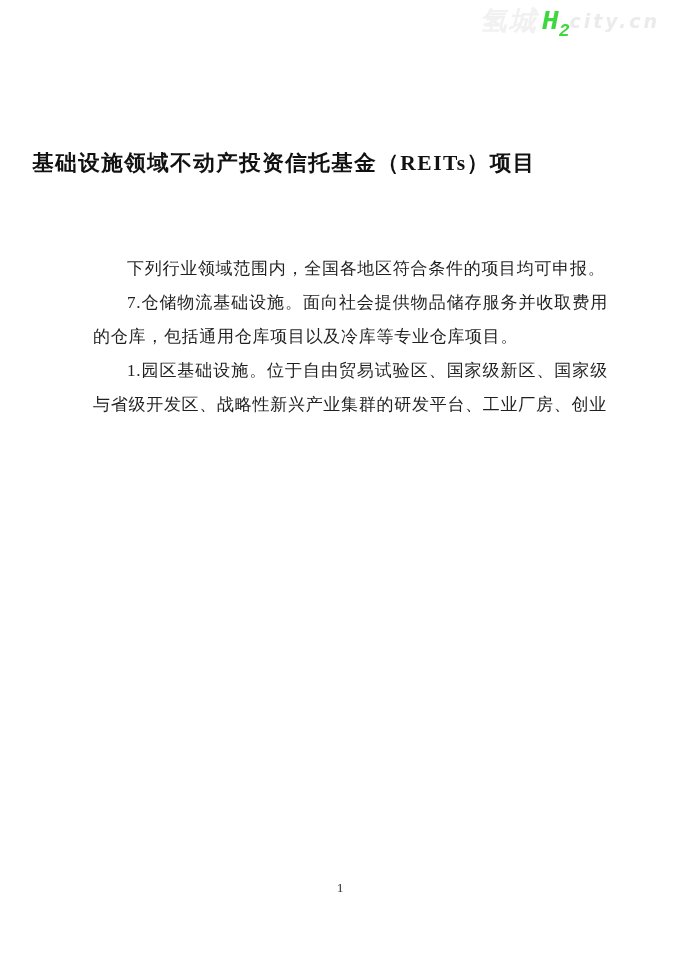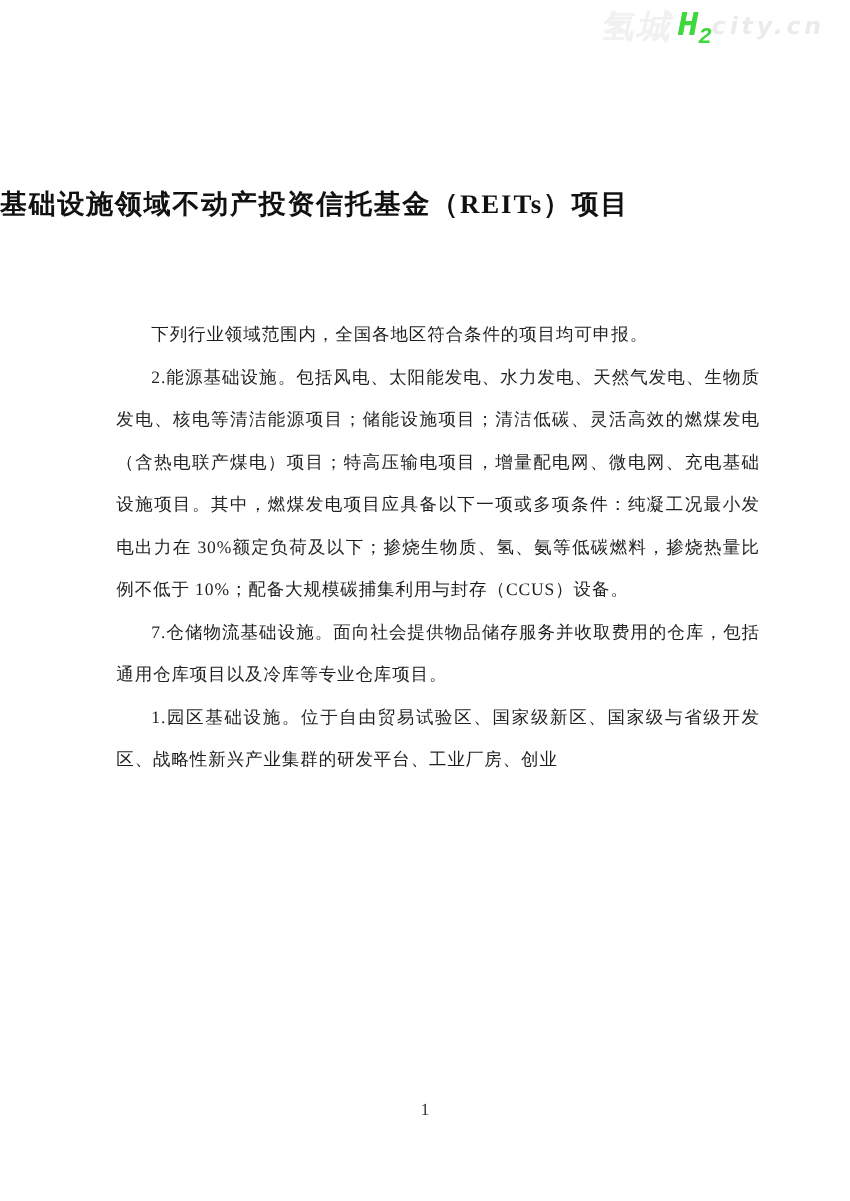--- a/index.html
+++ b/index.html
@@ -54,35 +54,36 @@
     vertical-align: middle;
   }
 
   
   .title {
     position: absolute;
     top: 143px;
     left: 0;
     width: 568px;
     margin: 0;
+    text-align: center;
     font-size: 21.5px;
     font-weight: bold;
     line-height: 41px;
     letter-spacing: 1.5px;
     color: #111111;
   }
   .title-line { display: block; }
 
   
   .doc-body {
     position: absolute;
     top: 252px;
     left: 93px;
     width: 515px;
-    font-size: 14px;
+    font-size: 17px;
     line-height: 34px;
     letter-spacing: 0.72px;
     text-align: justify;
     color: #1f1f1f;
   }
   .doc-body p {
     margin: 0;
     text-indent: 2em;
   }
 
@@ -105,21 +106,20 @@
   <div class="watermark">
     <span class="wm-logo">氢城</span><span class="wm-h2"><span>H</span><sub>2</sub></span><span class="wm-domain">city.cn</span>
   </div>
 
   <h1 class="title">
     <span class="title-line">基础设施领域不动产投资信托基金（REITs）项目</span>
   </h1>
 
   <div class="doc-body">
     <p>下列行业领域范围内，全国各地区符合条件的项目均可申报。</p>
-    <p>2.能源基础设施。包括风电、太阳能发电、水力发电、天然气发电、生物质发电、核电等清洁能源项目；储能设施项目；清洁低碳、灵活高效的燃煤发电（含热电联产煤电）项目；特高压输电项目，增量配电网、微电网、充电基础设施项目。其中，燃煤发电项目应具备以下一项或多项条件：纯凝工况最小发电出力在 30%额定负荷及以下；掺烧生物质、氢、氨等低碳燃料，掺烧热量比例不低于 10%；配备大规模碳捕集利用与封存（CCUS）设备。</p>
     <p>7.仓储物流基础设施。面向社会提供物品储存服务并收取费用的仓库，包括通用仓库项目以及冷库等专业仓库项目。</p>
     <p>1.园区基础设施。位于自由贸易试验区、国家级新区、国家级与省级开发区、战略性新兴产业集群的研发平台、工业厂房、创业</p>
   </div>
 
   <div class="footer">
     <span>1</span>
   </div>
 
 </div>
 

